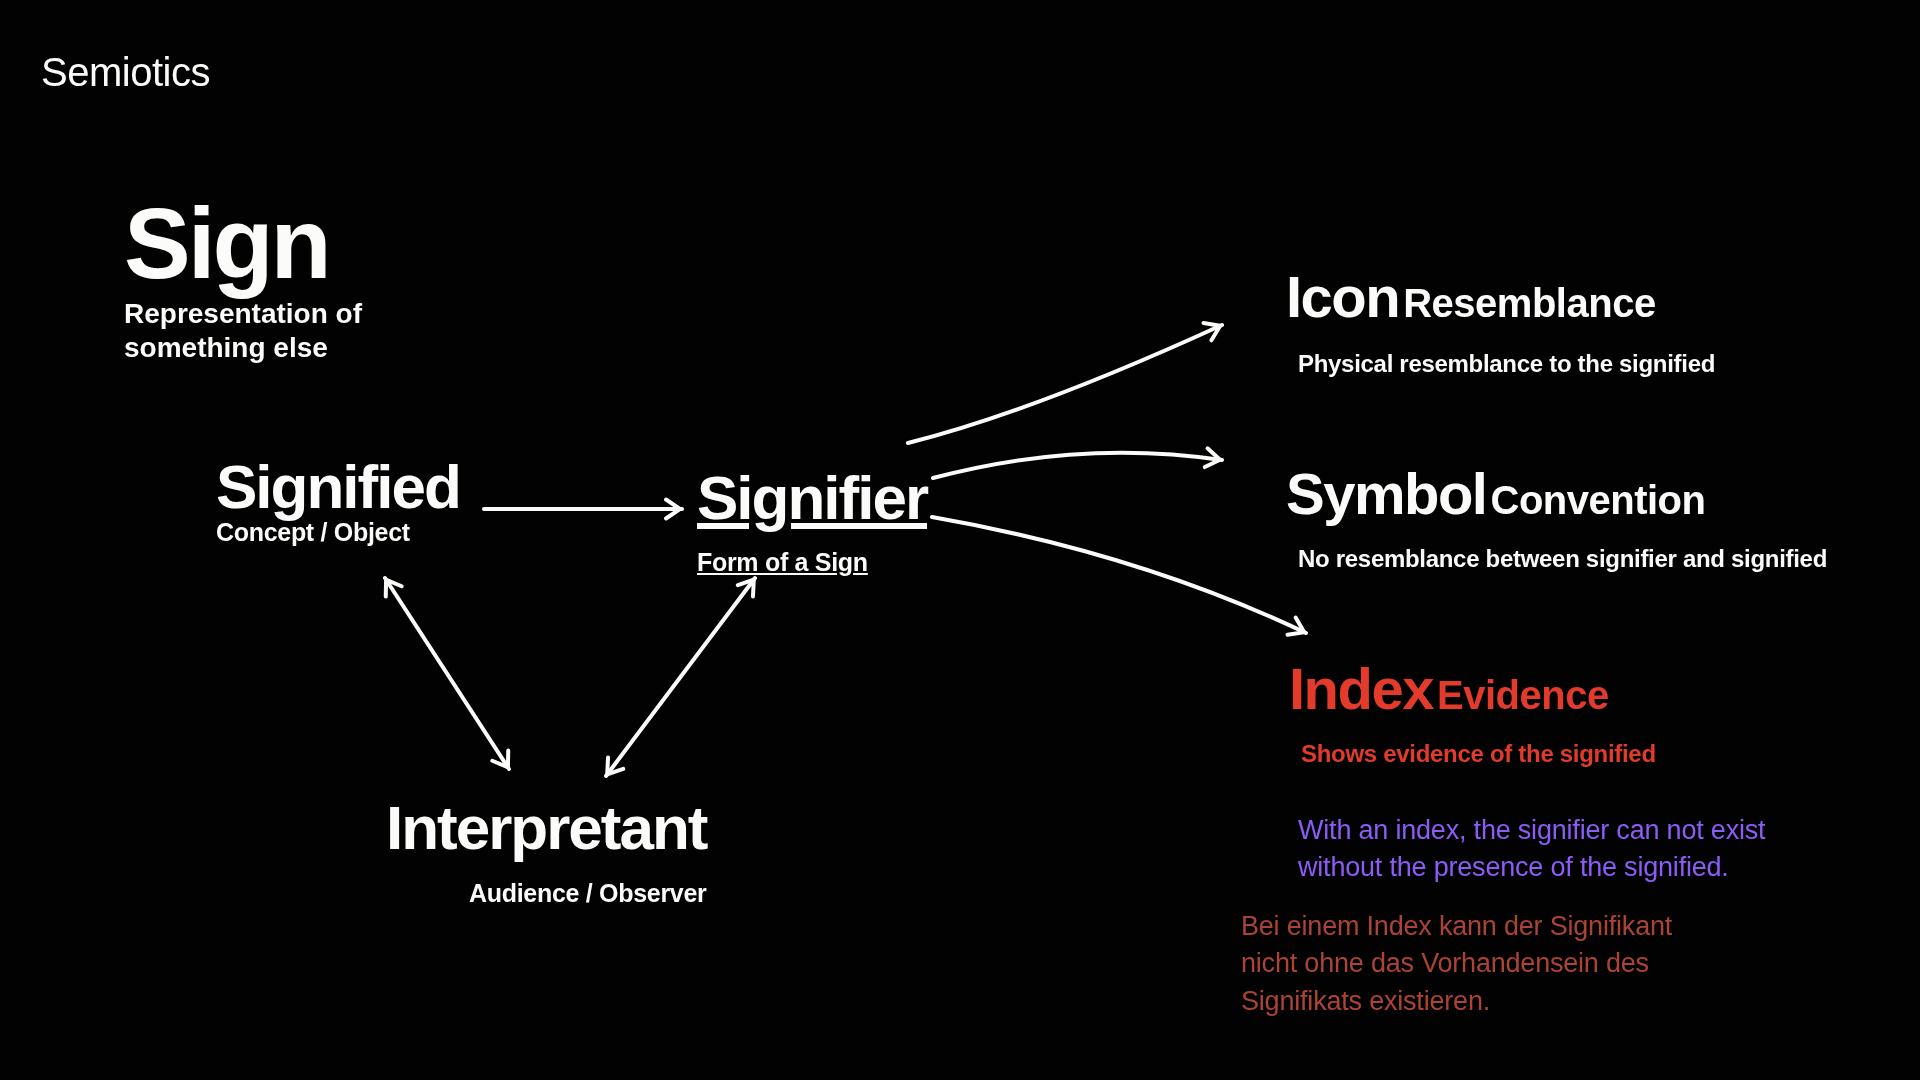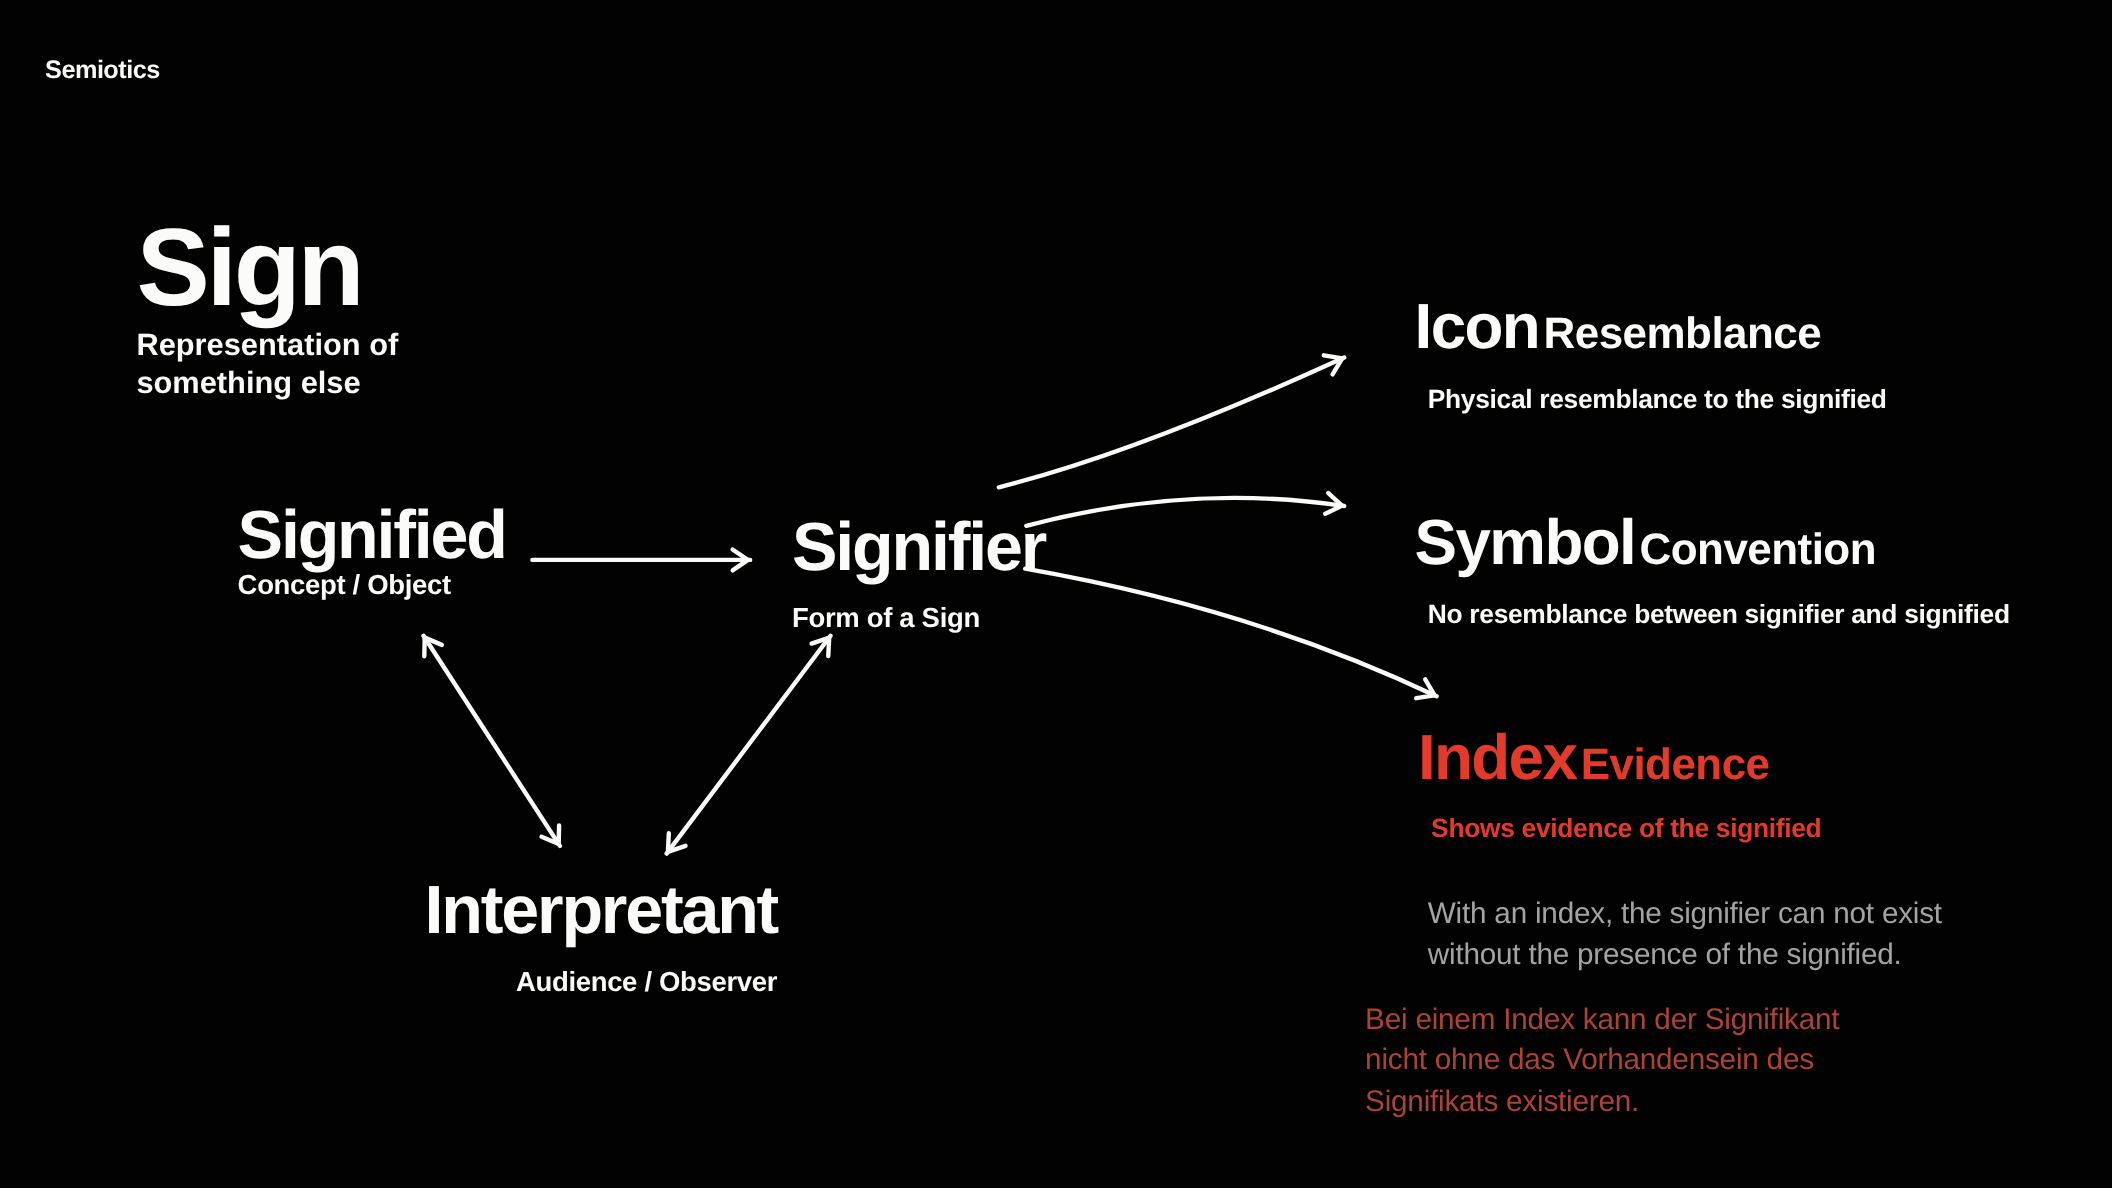--- a/index.html
+++ b/index.html
@@ -7,21 +7,21 @@
     position: relative;
     width: 1920px;
     height: 1080px;
     background: #020202;
     overflow: hidden;
     font-family: "Liberation Sans", "DejaVu Sans", sans-serif;
     color: #fbfbf9;
   }
   .abs { position: absolute; }
 
-  .page-title { font-size: 23px; font-weight: 700; letter-spacing: -0.5px; }
+  .page-title { font-size: 40px; font-weight: 400; letter-spacing: -0.5px; }
 
   .h-xl { font-size: 100px; font-weight: 700; letter-spacing: -3px; line-height: 0.95; }
   .h-lg { font-size: 62px;  font-weight: 700; letter-spacing: -2px;  line-height: 1; }
   .h-md { font-size: 58px;  font-weight: 700; letter-spacing: -1.5px; line-height: 1; }
 
   .sub  { font-size: 25px; font-weight: 700; letter-spacing: -0.3px; }
   .desc { font-size: 24px; font-weight: 700; letter-spacing: -0.3px; margin-left: 44px; }
   .tag  { font-size: 40px; font-weight: 700; letter-spacing: -0.5px; }
 
   .pre { white-space: pre-line; }
@@ -32,21 +32,21 @@
 
   .signified-group .sub   { margin-top: 0; }
   .signifier-group .sub   { margin-top: 19px; }
   .interpretant-group .sub{ margin-top: 20px; }
   .icon-group .desc   { margin-top: 24px; }
   .symbol-group .desc { margin-top: 22px; }
   .index-group .desc  { margin-top: 22px; }
 
   .red-heading { color: #e23b2c; }
   .para { font-size: 27px; font-weight: 400; line-height: 1.38; letter-spacing: -0.2px; }
-  .para-en { color: #a3a3a3; }
+  .para-en { color: #8b5cf6; }
   .para-de { color: #ac4337; }
 
   svg.arrows { position: absolute; left: 0; top: 0; pointer-events: none; }
   svg.arrows path { stroke: #fbfbf9; stroke-width: 4; fill: none; stroke-linecap: round; }
 </style>
 </head>
 <body>
 
 <div id="canvas">
 
@@ -70,21 +70,21 @@
     <div class="h-xl">Sign</div>
     <div class="sign-sub pre">Representation of
 something else</div>
   </div>
 
   <div class="abs signified-group" style="left:216px; top:456px;">
     <div class="h-lg">Signified</div>
     <div class="sub">Concept / Object</div>
   </div>
 
-  <div class="abs signifier-group" style="left:720px; top:467px;">
+  <div class="abs signifier-group" style="left:697px; top:467px;text-decoration:underline;">
     <div class="h-lg">Signifier</div>
     <div class="sub">Form of a Sign</div>
   </div>
 
   <div class="abs interpretant-group" style="left:386px; top:797px;text-align:right;">
     <div class="h-lg">Interpretant</div>
     <div class="sub">Audience / Observer</div>
   </div>
 
   <div class="abs icon-group" style="left:1254px; top:268px;">

